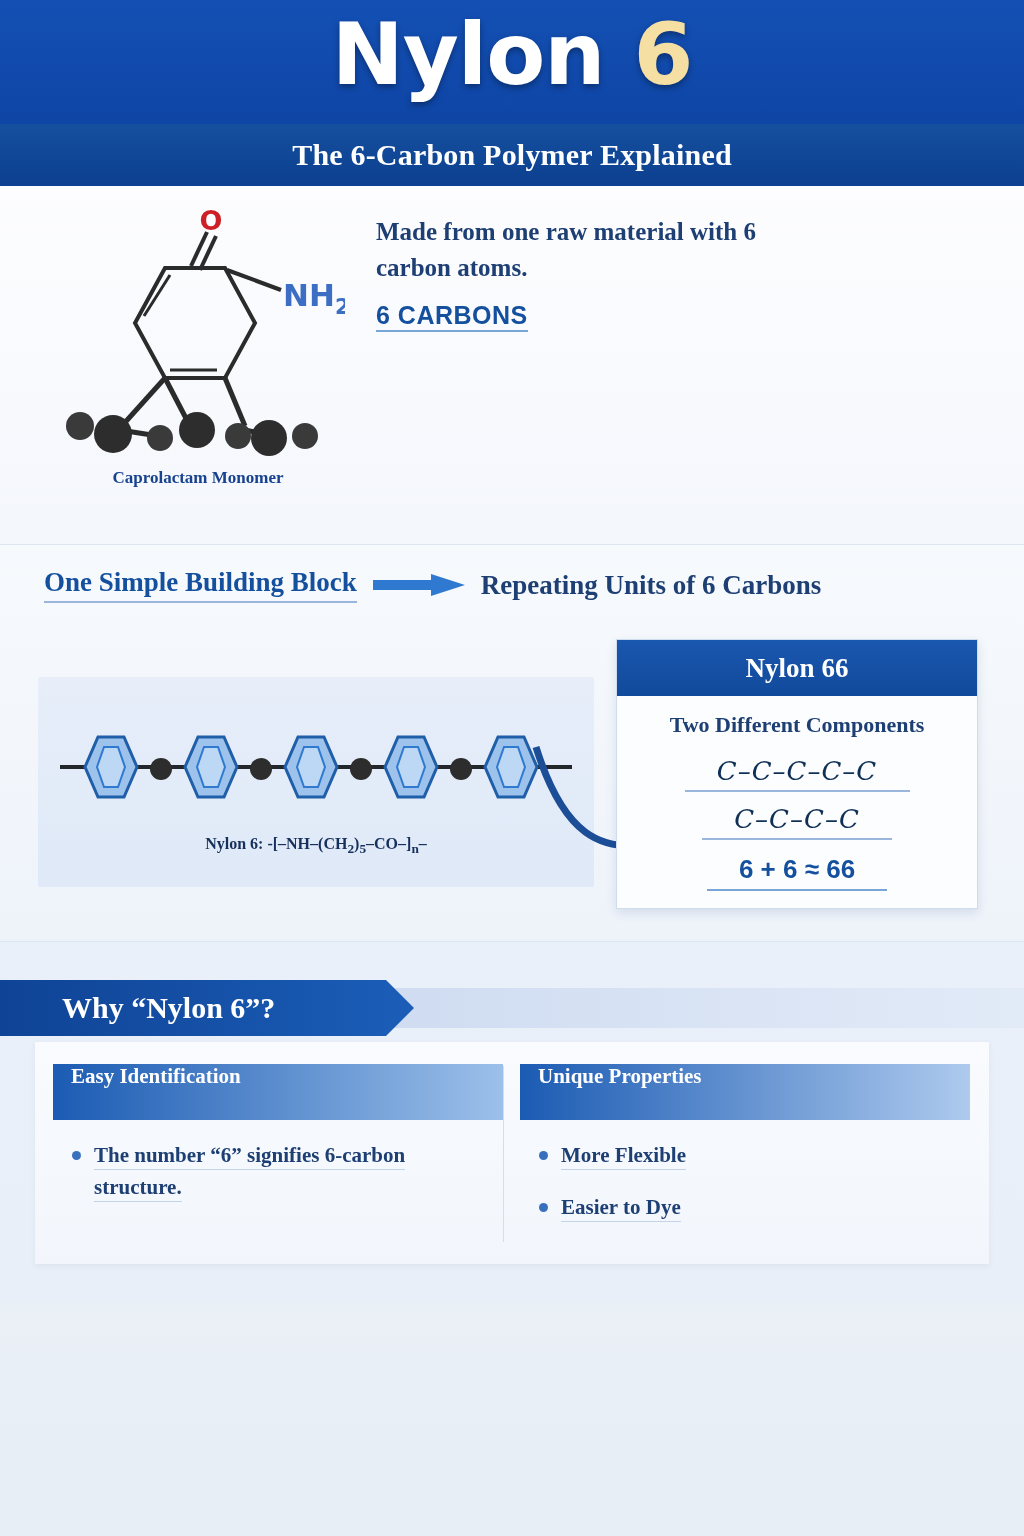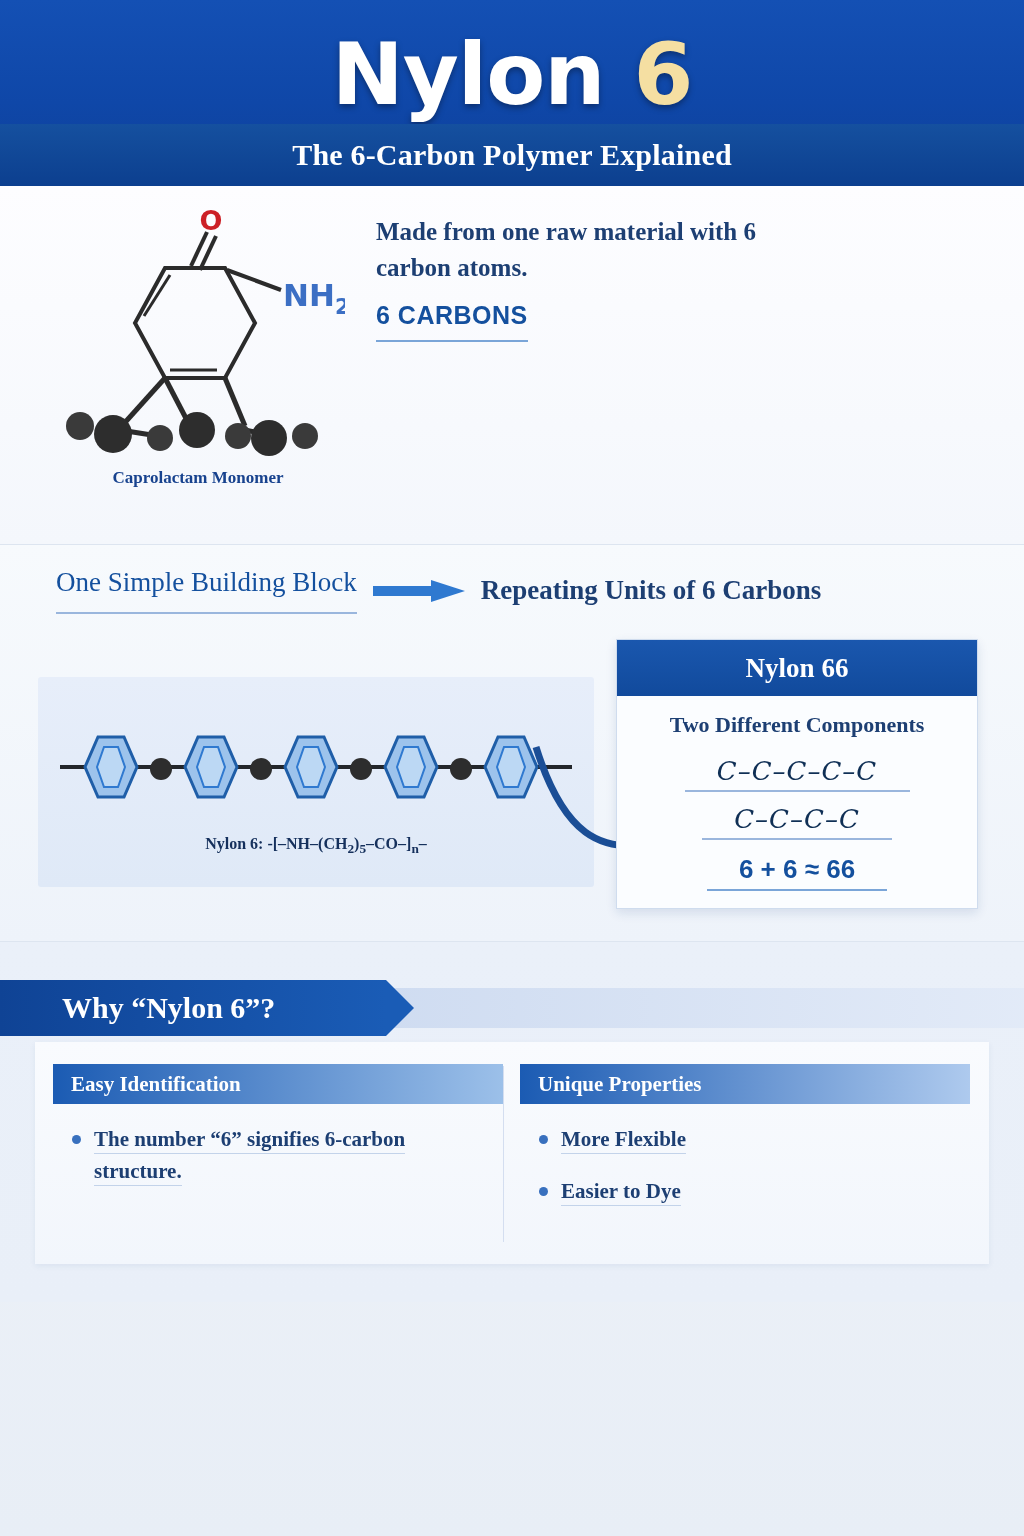--- a/index.html
+++ b/index.html
@@ -22,21 +22,21 @@
 
   
   .header {
     position: relative;
     height: 186px;
     background: linear-gradient(180deg, #1450b4 0%, #0f47a8 55%, #0d3f99 100%);
     box-shadow: 0 2px 6px rgba(0,0,0,.2);
   }
   .header .title {
     position: absolute;
-    top: 24px;
+    top: 4px;
     left: 0;
     right: 0;
     text-align: center;
     font-family: "DejaVu Sans", sans-serif;
     font-weight: bold;
     font-size: 86px;
     letter-spacing: -1px;
     color: #ffffff;
     text-shadow: 0 3px 6px rgba(0,0,0,.35);
   }
@@ -109,21 +109,21 @@
     font-family: "DejaVu Serif", serif;
     font-style: italic;
     font-weight: bold;
     font-size: 34px;
     letter-spacing: 2px;
     color: #0f2f55;
   }
   .carbons-label {
     margin-top: 14px;
     display: inline-block;
-    padding-bottom: 10px;
+    padding-bottom: 0;
     border-bottom: 2px solid #7aa5d8;
     font-family: "Liberation Sans", sans-serif;
     font-weight: bold;
     font-size: 25px;
     letter-spacing: .5px;
     color: #14509e;
   }
 
   
   .sec2 {
@@ -135,26 +135,25 @@
   .sec2-heading {
     position: absolute;
     top: 22px;
     left: 44px;
     display: flex;
     align-items: center;
     gap: 16px;
   }
   .sec2-heading .left-text {
     font-family: "Liberation Serif", serif;
-    font-weight: normal;
+    font-weight: bold;
     font-size: 27px;
     color: #14509e;
     border-bottom: 2px solid #9ab6dd;
-    padding-bottom: 14px;
-    margin-left: 12px;
+    padding-bottom: 3px;
   }
   .arrow-right {
     width: 92px;
     height: 22px;
     position: relative;
   }
   .sec2-heading .right-text {
     font-family: "Liberation Serif", serif;
     font-weight: bold;
     font-size: 27px;
@@ -295,24 +294,23 @@
     box-shadow: 0 2px 6px rgba(30,70,130,.07);
   }
   .col {
     position: absolute;
     top: 22px;
     width: 450px;
   }
   .col.left { left: 18px; }
   .col.right { left: 485px; }
   .col-head {
-    height: 40px;
+    height: 56px;
     background: linear-gradient(90deg, #1b5bb3 0%, #9cc0e9 100%);
     display: flex;
-    align-items: center;
   }
   .col.right .col-head {
     background: linear-gradient(90deg, #1b5bb3 0%, #aecaee 100%);
   }
   .col-head span {
     padding-left: 18px;
     font-family: "Liberation Serif", serif;
     font-weight: bold;
     font-size: 21px;
     color: #ffffff;

